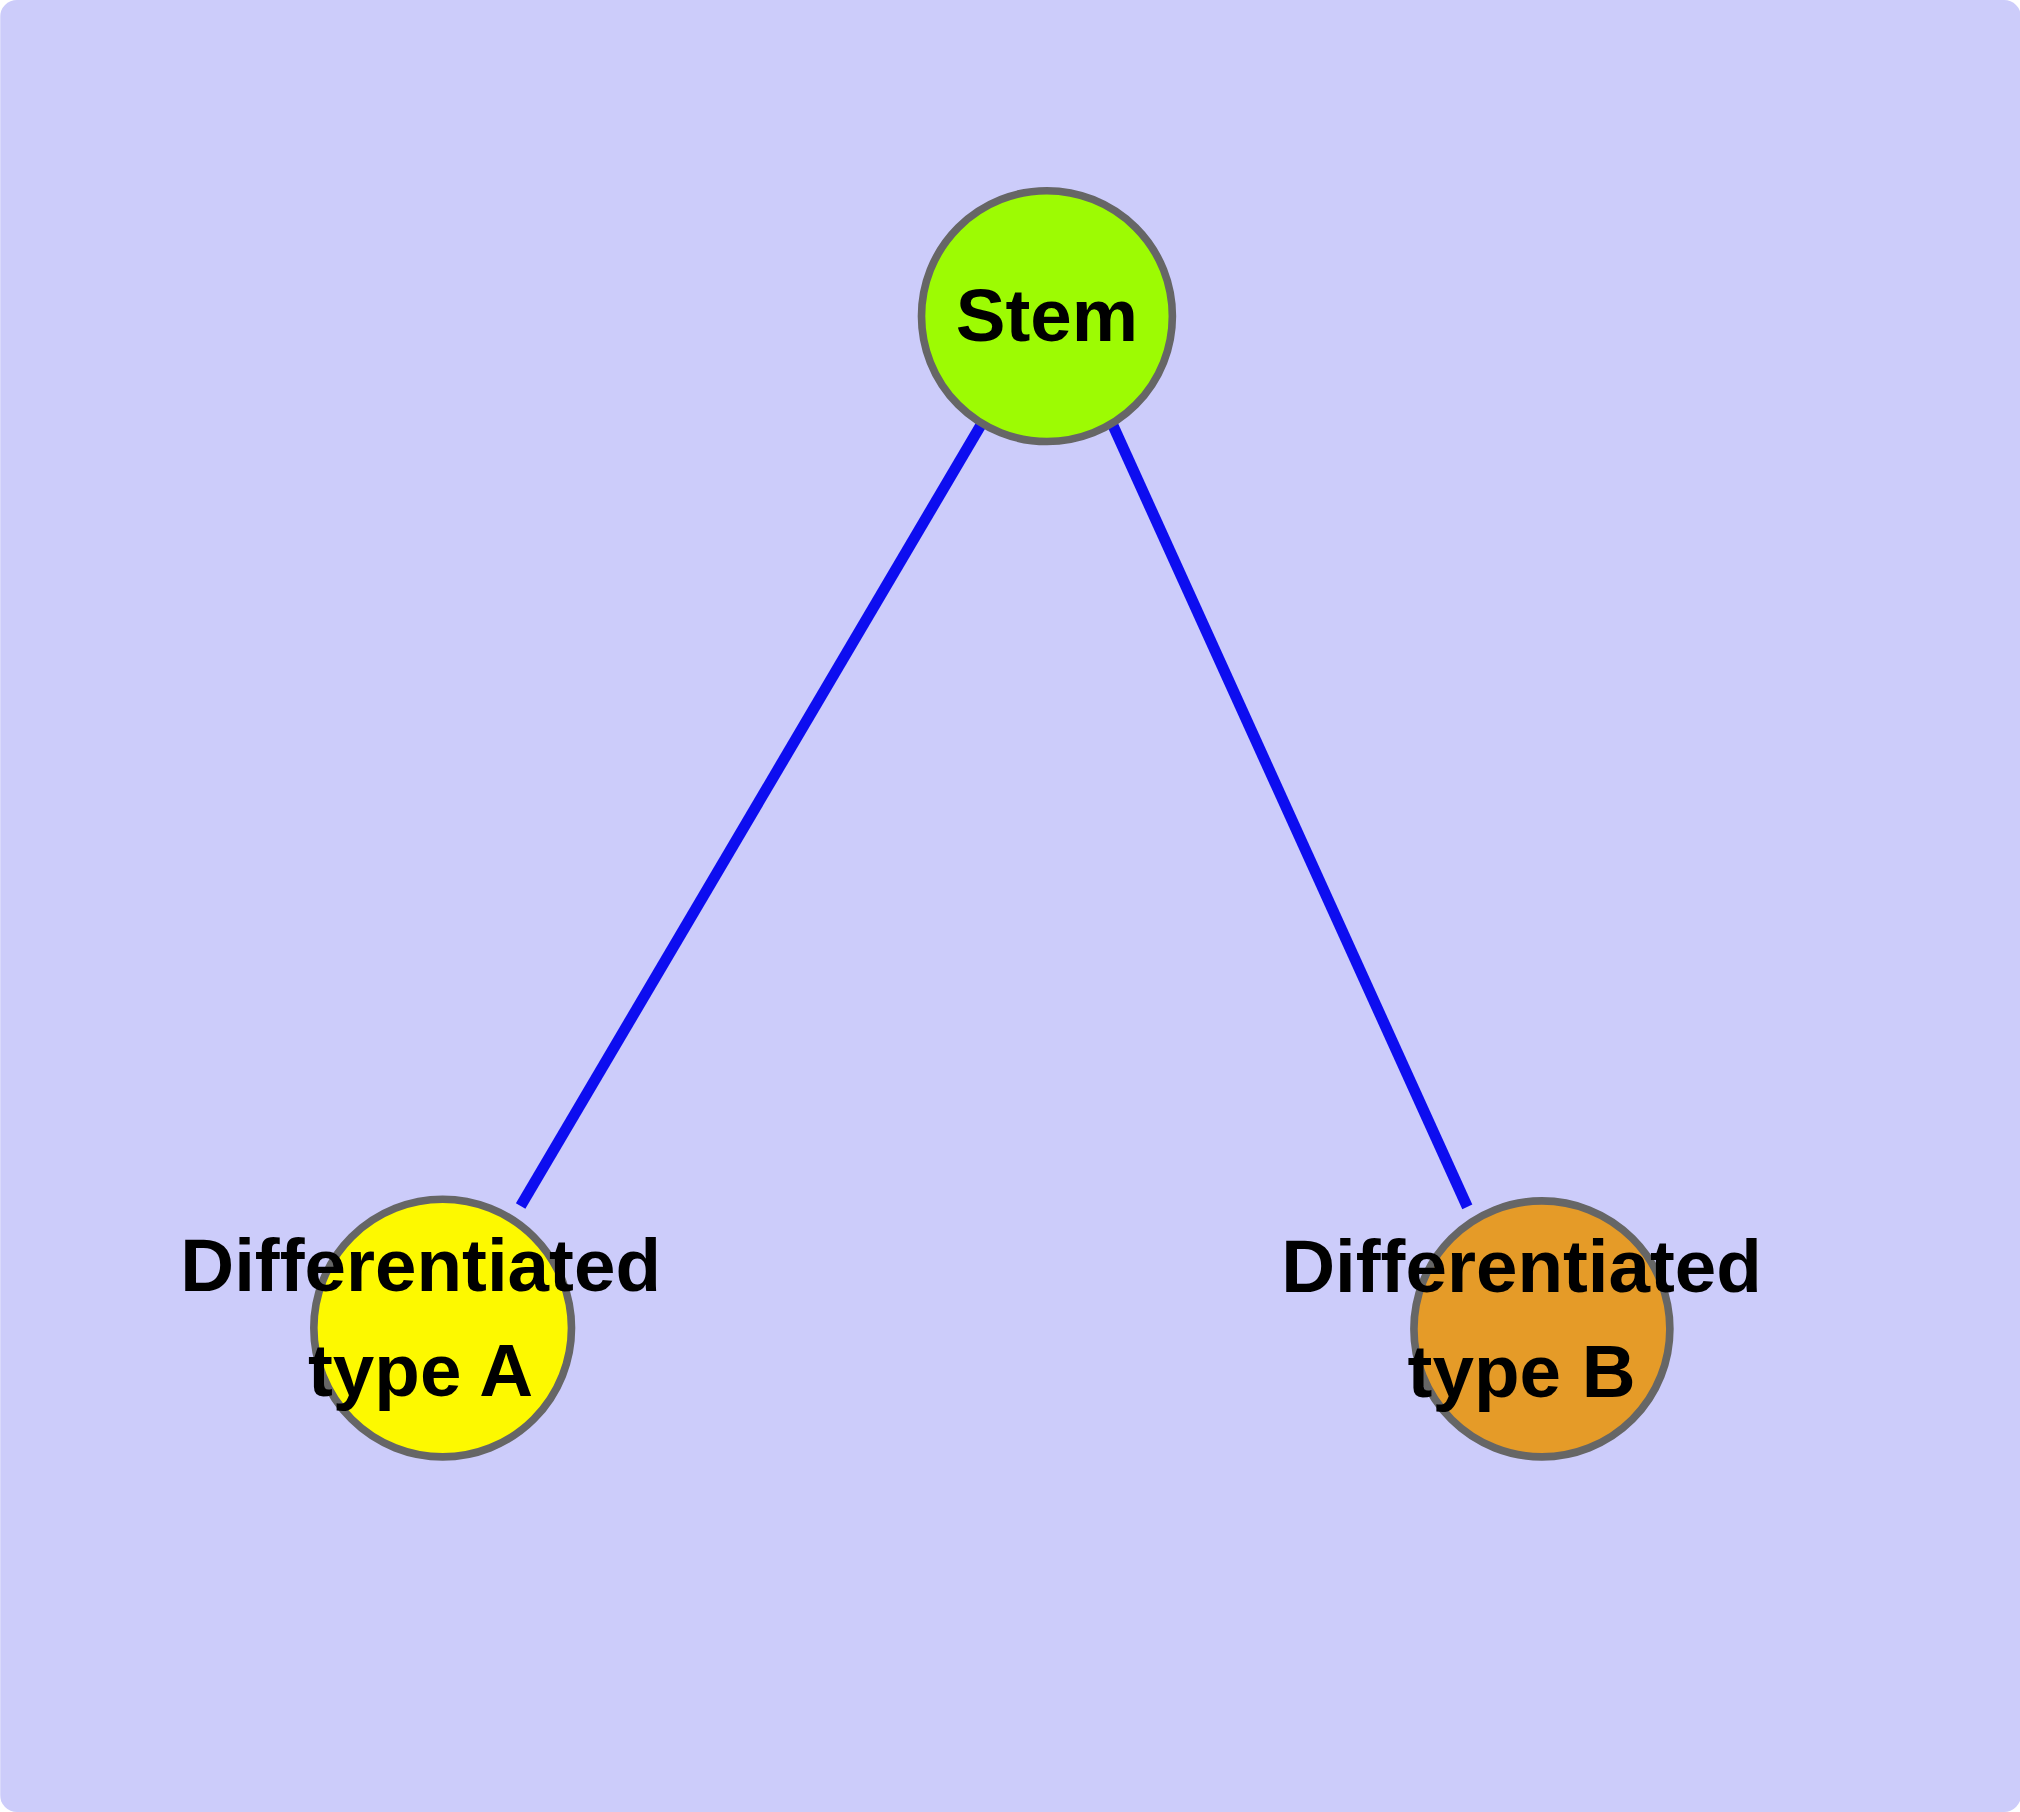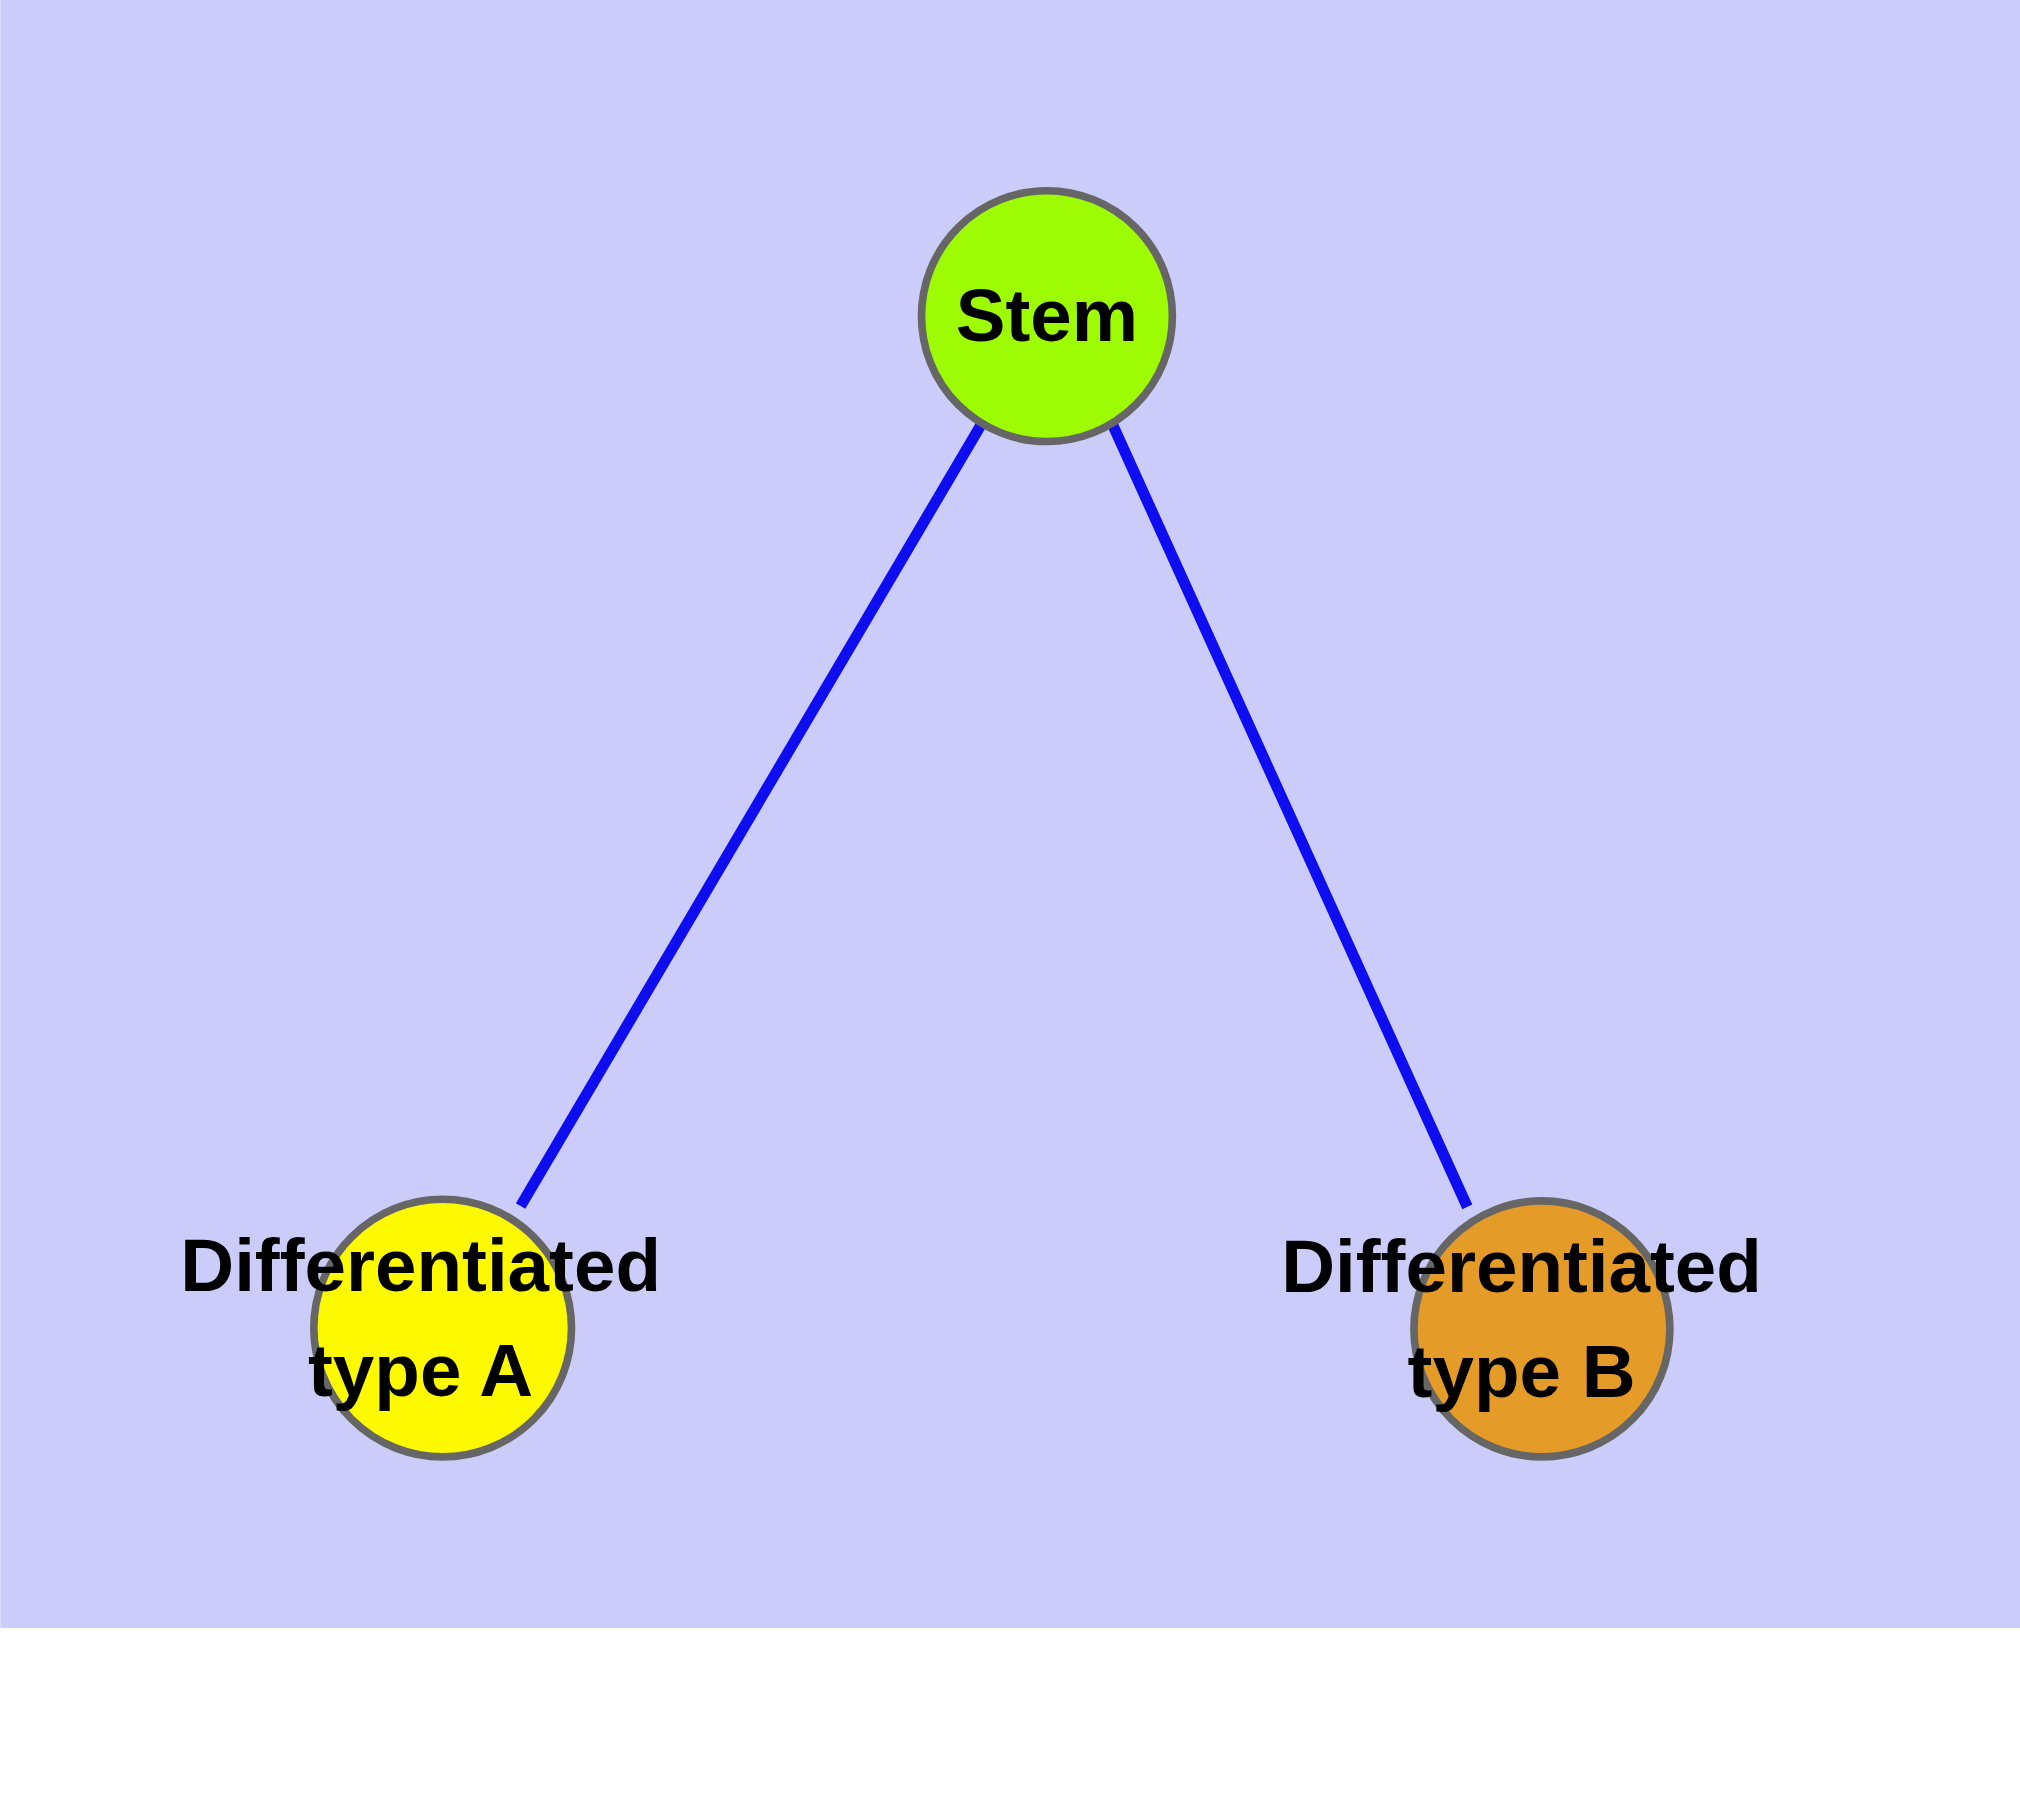--- a/index.html
+++ b/index.html
@@ -3,23 +3,24 @@
 <meta charset="utf-8">
 <style>
   html, body {
     margin: 0;
     padding: 0;
     background: #ffffff;
   }
   #canvas {
     position: relative;
     width: 2021px;
-    height: 1628px;
+    height: 1812px;
     overflow: hidden;
     font-family: "Liberation Sans", sans-serif;
+    border-radius: 17px;
   }
   #graph-svg {
     position: absolute;
     top: 0;
     left: 0;
     width: 2021px;
     height: 1812px;
     display: block;
   }
   .node-label {

